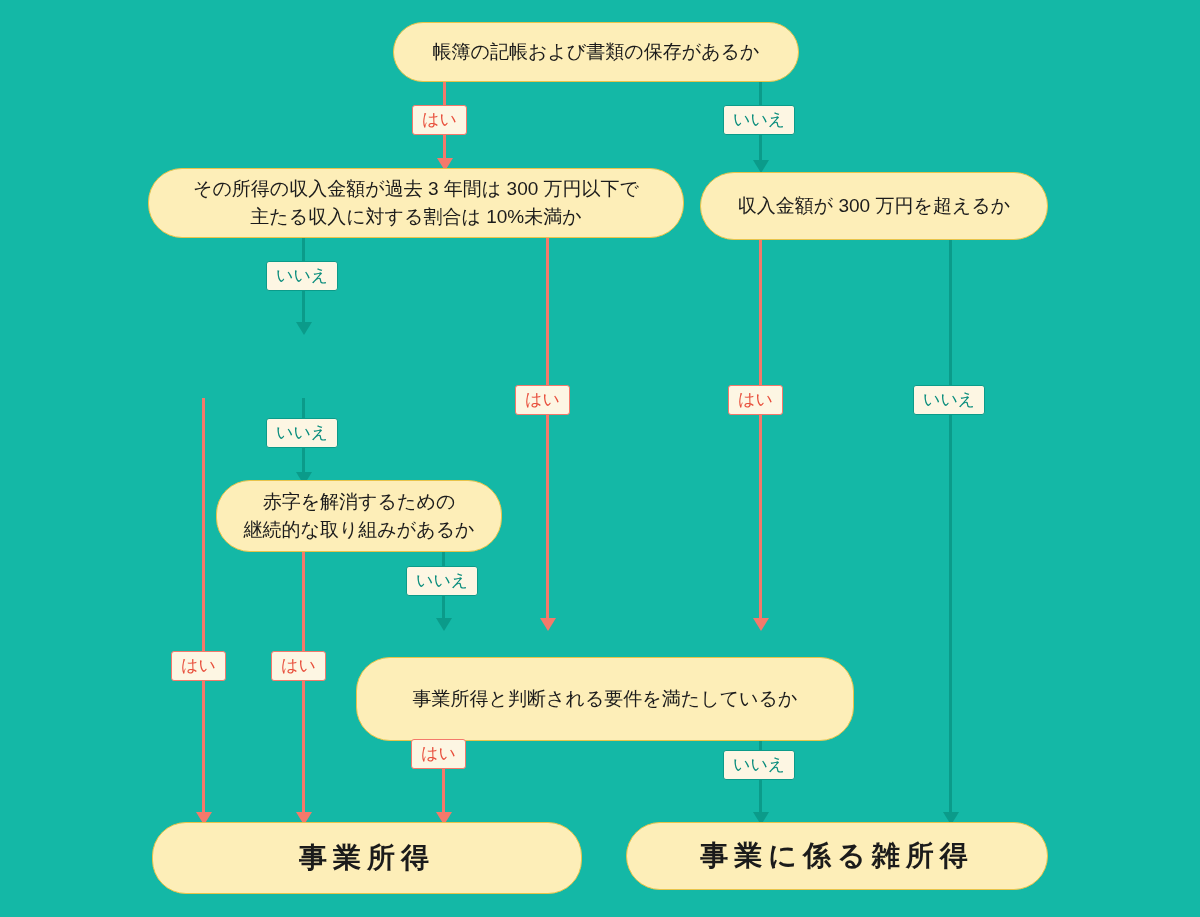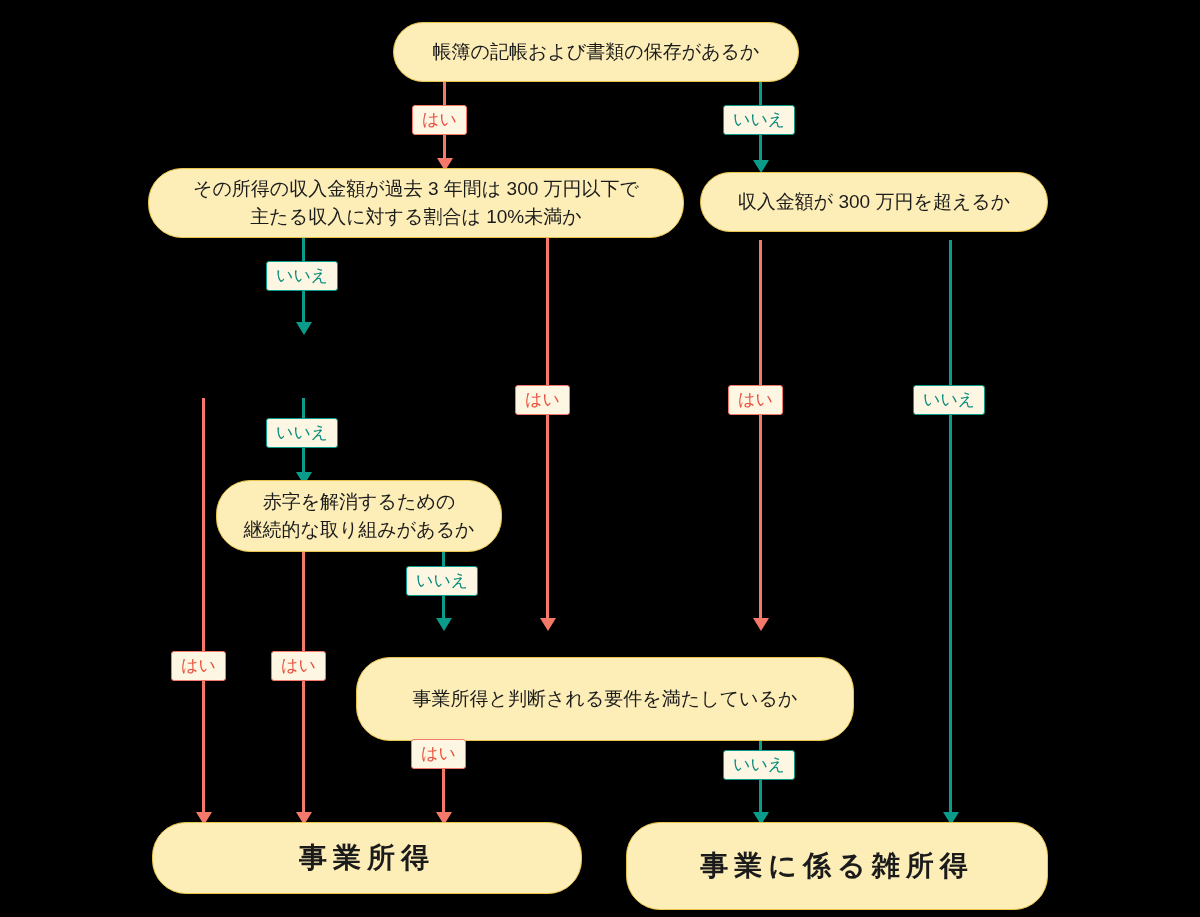--- a/index.html
+++ b/index.html
@@ -7,21 +7,21 @@
     padding: 0;
     background: #ffffff;
   }
   body {
     font-family: "Liberation Sans", "DejaVu Sans", sans-serif;
   }
   #canvas {
     position: relative;
     width: 1200px;
     height: 917px;
-    background: #000000;
+    background: #14b8a6;
     overflow: hidden;
   }
   
   .node {
     position: absolute;
     box-sizing: border-box;
     background: #fdeeb8;
     border: 1.5px solid #e8c44a;
     border-radius: 34px;
     display: flex;
@@ -120,31 +120,31 @@
   <div class="arrow-head green" style="left:943px; top:812px;"></div>
 
   <div class="v-line green" style="left:759px; top:700px; height:116px;"></div>
   <div class="arrow-head green" style="left:753px; top:812px;"></div>
 
   <div class="node" style="left:393px; top:22px; width:406px; height:60px;">帳簿の記帳および書類の保存があるか</div>
 
   <div class="node" style="left:148px; top:168px; width:536px; height:70px;">その所得の収入金額が過去 3 年間は 300 万円以下で
 主たる収入に対する割合は 10%未満か</div>
 
-  <div class="node" style="left:700px; top:172px; width:348px; height:60px;">収入金額が 300 万円を超えるか</div>
+  <div class="node" style="left:700px; top:172px; width:348px; height:68px;">収入金額が 300 万円を超えるか</div>
 
 
   <div class="node" style="left:216px; top:480px; width:286px; height:72px;text-align:center;">赤字を解消するための
 継続的な取り組みがあるか</div>
 
   <div class="node" style="left:356px; top:657px; width:498px; height:84px;text-align:right;">事業所得と判断される要件を満たしているか</div>
 
   <div class="node terminal" style="left:152px; top:822px; width:430px; height:72px;">事業所得</div>
 
-  <div class="node terminal" style="left:626px; top:822px; width:422px; height:88px;font-family:Liberation Serif, serif;">事業に係る雑所得</div>
+  <div class="node terminal" style="left:626px; top:822px; width:422px; height:68px;font-family:Liberation Serif, serif;">事業に係る雑所得</div>
 
   <div class="elabel yes" style="left:412px; top:105px;">はい</div>
 
   <div class="elabel no" style="left:723px; top:105px;">いいえ</div>
 
   <div class="elabel no" style="left:266px; top:261px;">いいえ</div>
 
   <div class="elabel yes" style="left:515px; top:385px;">はい</div>
 
   <div class="elabel no" style="left:266px; top:418px;">いいえ</div>

